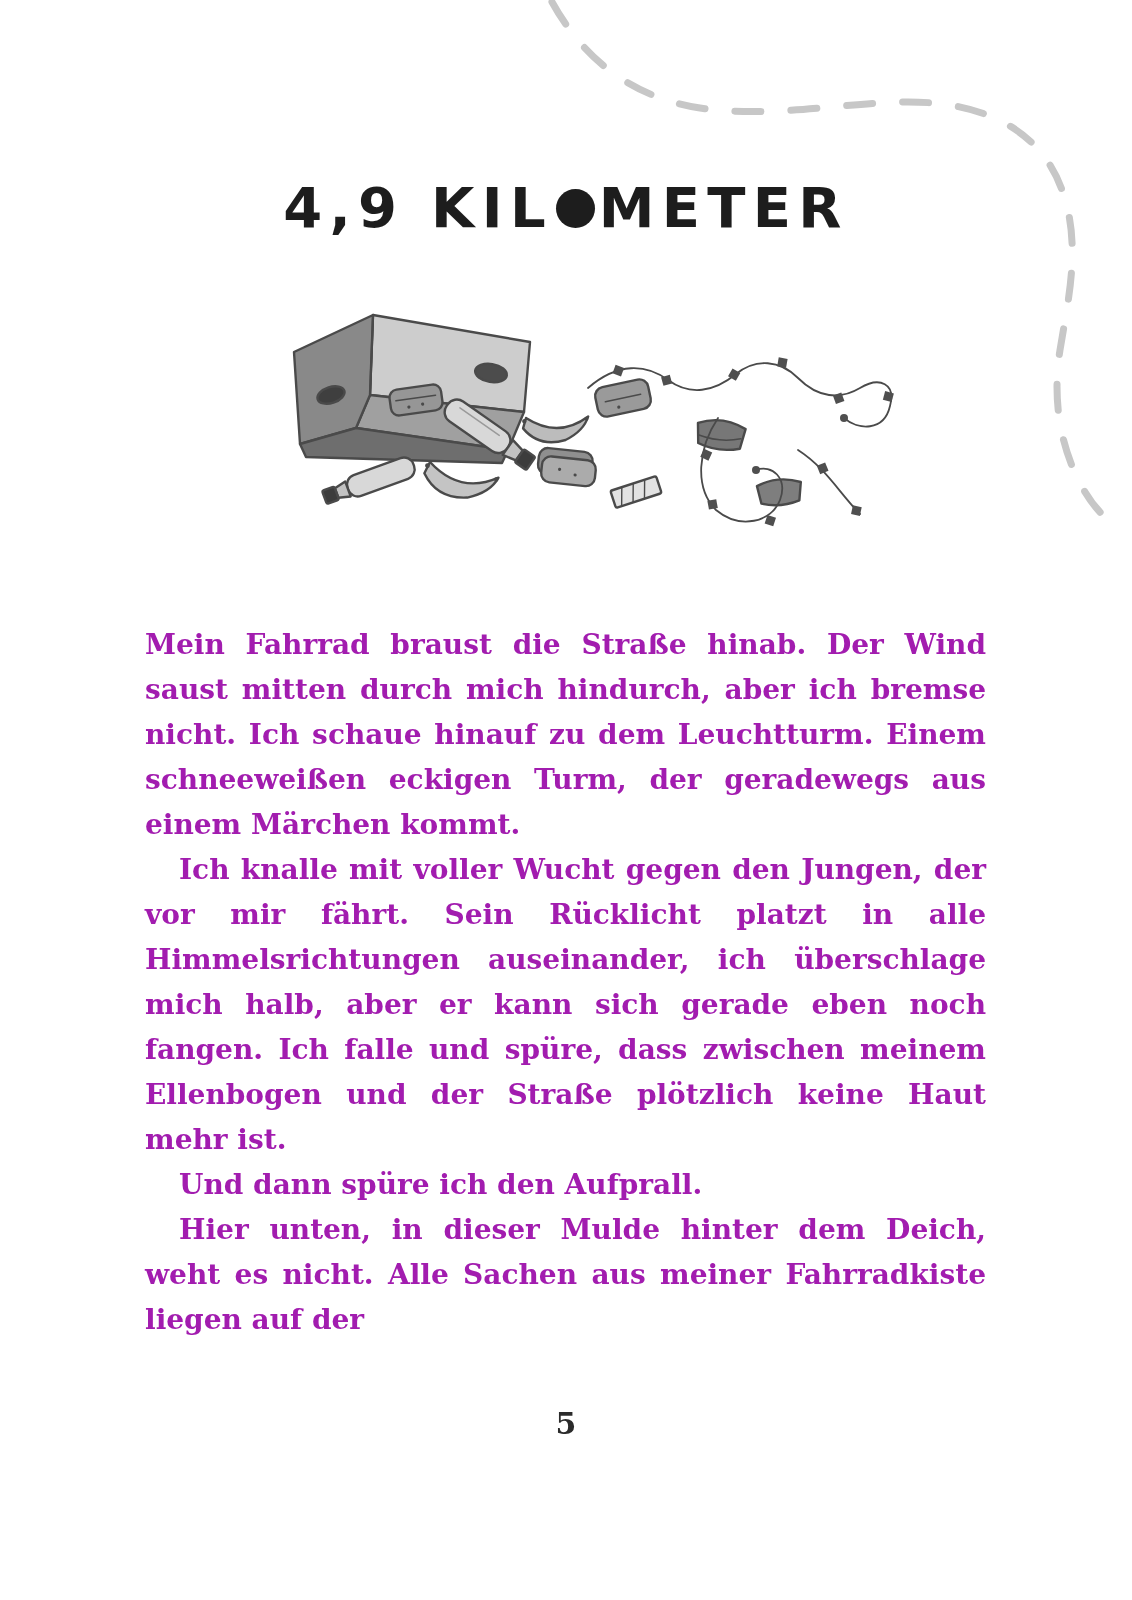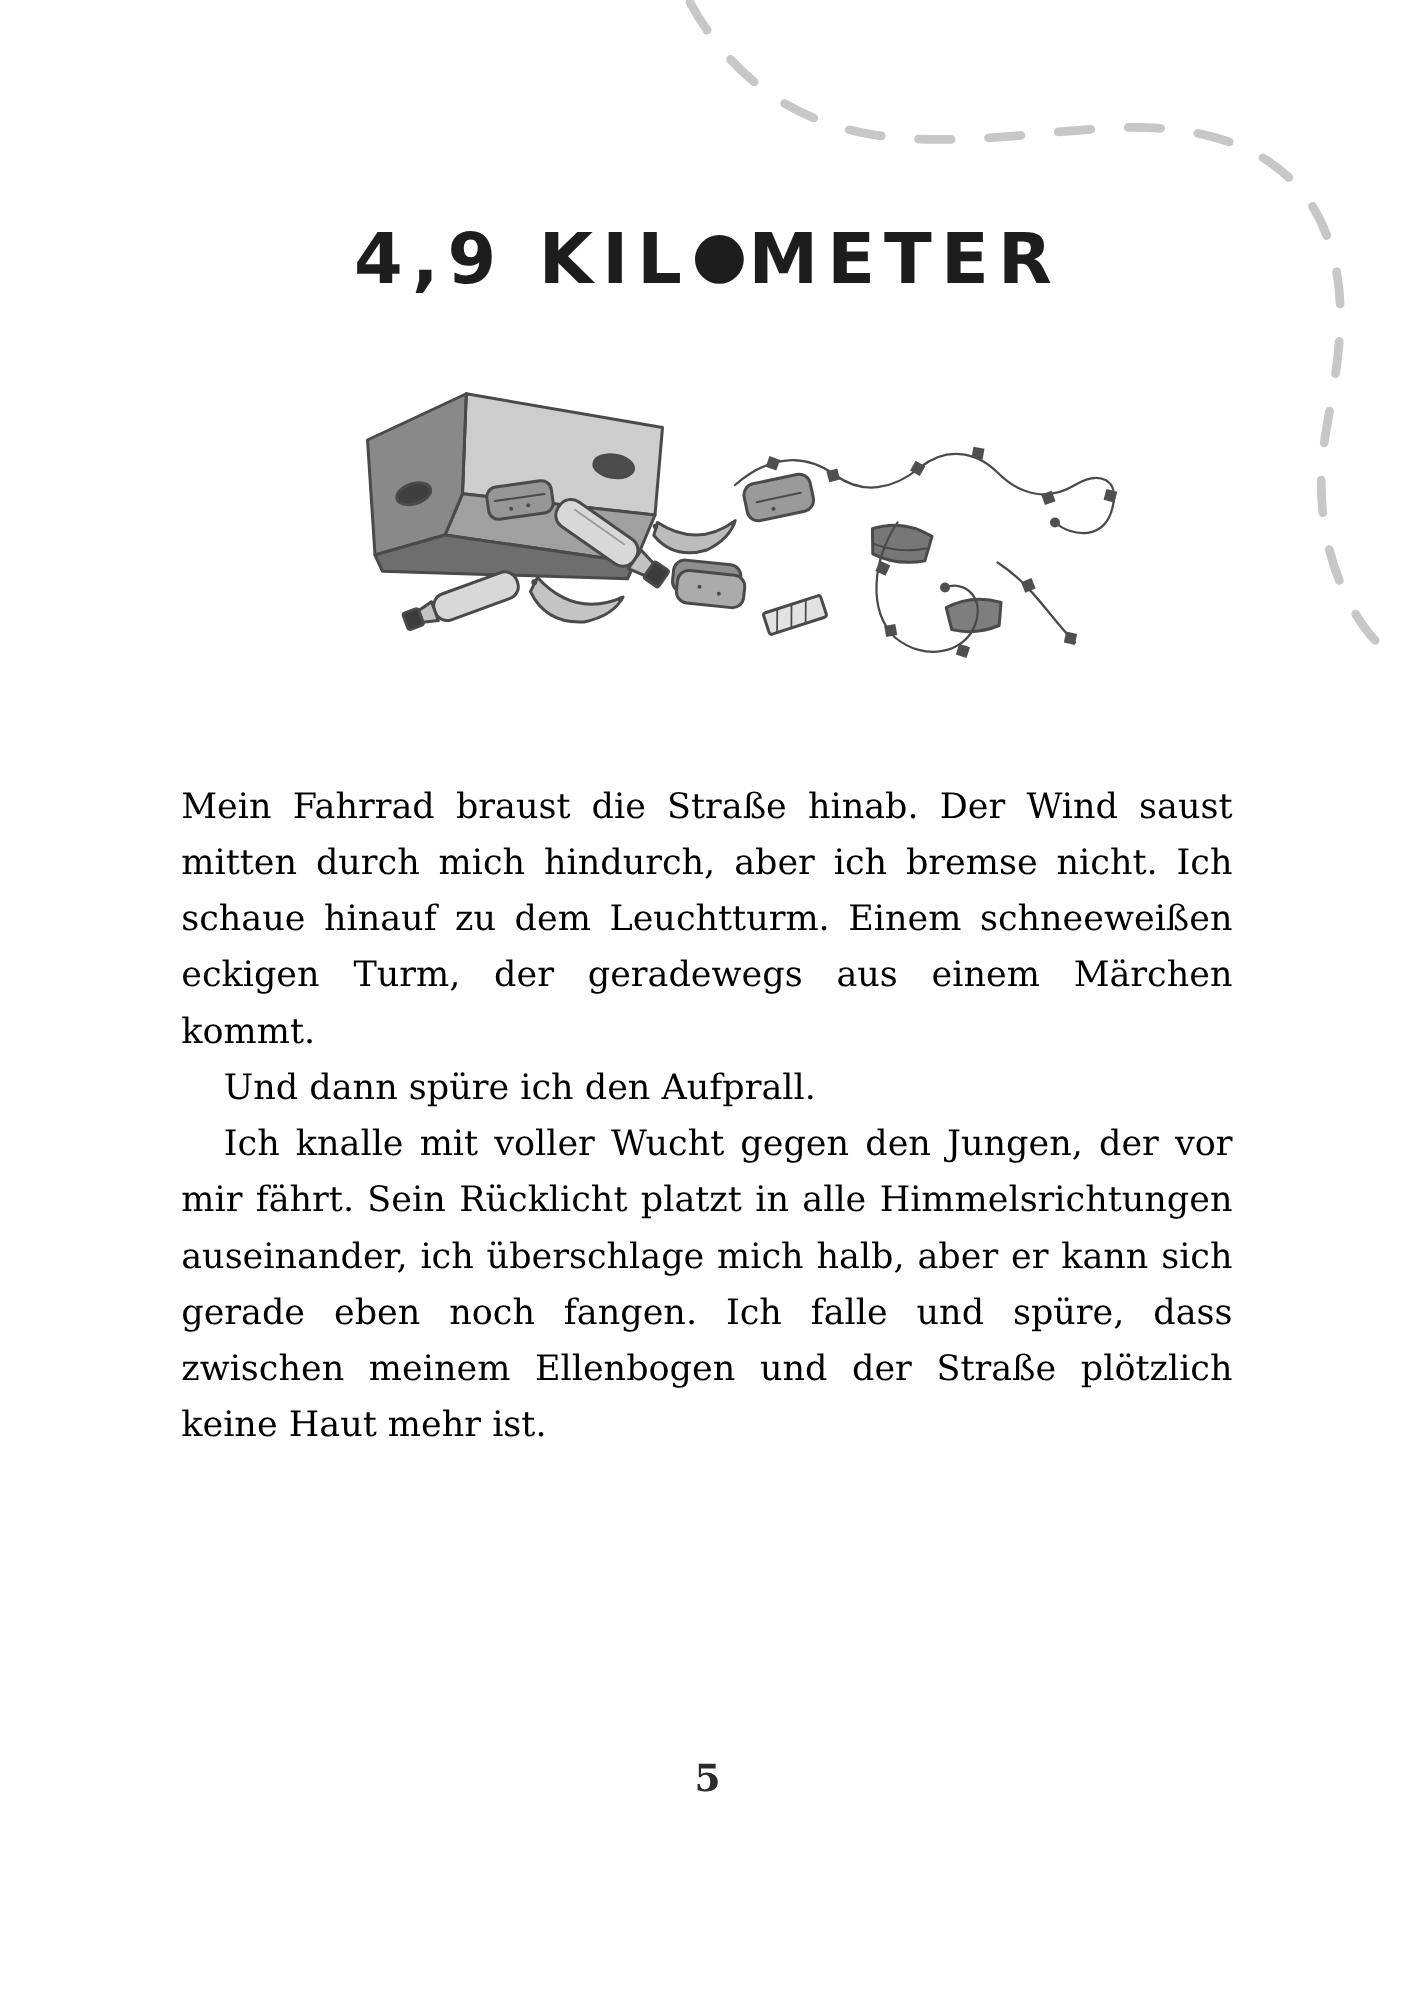--- a/index.html
+++ b/index.html
@@ -45,23 +45,24 @@
     position: absolute;
     top: 300px; left: 278px;
     width: 620px; height: 240px;
   }
   .text-block {
     position: absolute;
     top: 622px; left: 145px;
     width: 841px;
     font-size: 28px;
     line-height: 45px;
-    color: #000000;
+    color: #a21caf;
     text-align: justify;
     hyphens: auto;
+    font-weight: bold;
   }
   .text-block p { text-align: justify; margin: 0; }
   .text-block p.indent { text-indent: 34px; }
   .page-number {
     position: absolute;
     top: 1406px; left: 0;
     width: 100%;
     text-align: center;
     font-size: 30px;
     font-weight: 700;
@@ -181,19 +182,20 @@
           <rect x="574" y="206" width="9" height="9" transform="rotate(12 578 210)"></rect>
           <circle cx="566" cy="118" r="4"></circle>
           <circle cx="478" cy="170" r="4"></circle>
         </g>
       </g>
     </svg>
   </div>
 
   <div class="text-block">
     <p>Mein Fahrrad braust die Straße hinab. Der Wind saust mitten durch mich hindurch, aber ich bremse nicht. Ich schaue hinauf zu dem Leuchtturm. Einem schneeweißen eckigen Turm, der geradewegs aus einem Märchen kommt.</p>
+    <p class="indent">Ich knalle mit voller Wucht gegen den Jungen, der vor mir fährt. Sein Rücklicht platzt in alle Himmelsrichtungen auseinander, ich überschlage mich halb, aber er kann sich gerade eben noch fangen. Ich falle und spüre, dass zwischen meinem Ellenbogen und der Straße plötzlich keine Haut mehr ist.</p>
     <p class="indent">Und dann spüre ich den Aufprall.</p>
-    <p class="indent">Ich knalle mit voller Wucht gegen den Jungen, der vor mir fährt. Sein Rücklicht platzt in alle Himmelsrichtungen auseinander, ich überschlage mich halb, aber er kann sich gerade eben noch fangen. Ich falle und spüre, dass zwischen meinem Ellenbogen und der Straße plötzlich keine Haut mehr ist.</p>
+    <p class="indent">Hier unten, in dieser Mulde hinter dem Deich, weht es nicht. Alle Sachen aus meiner Fahrradkiste liegen auf der</p>
   </div>
 
   <div class="page-number">5</div>
 
 </div>
 
 </body></html>

